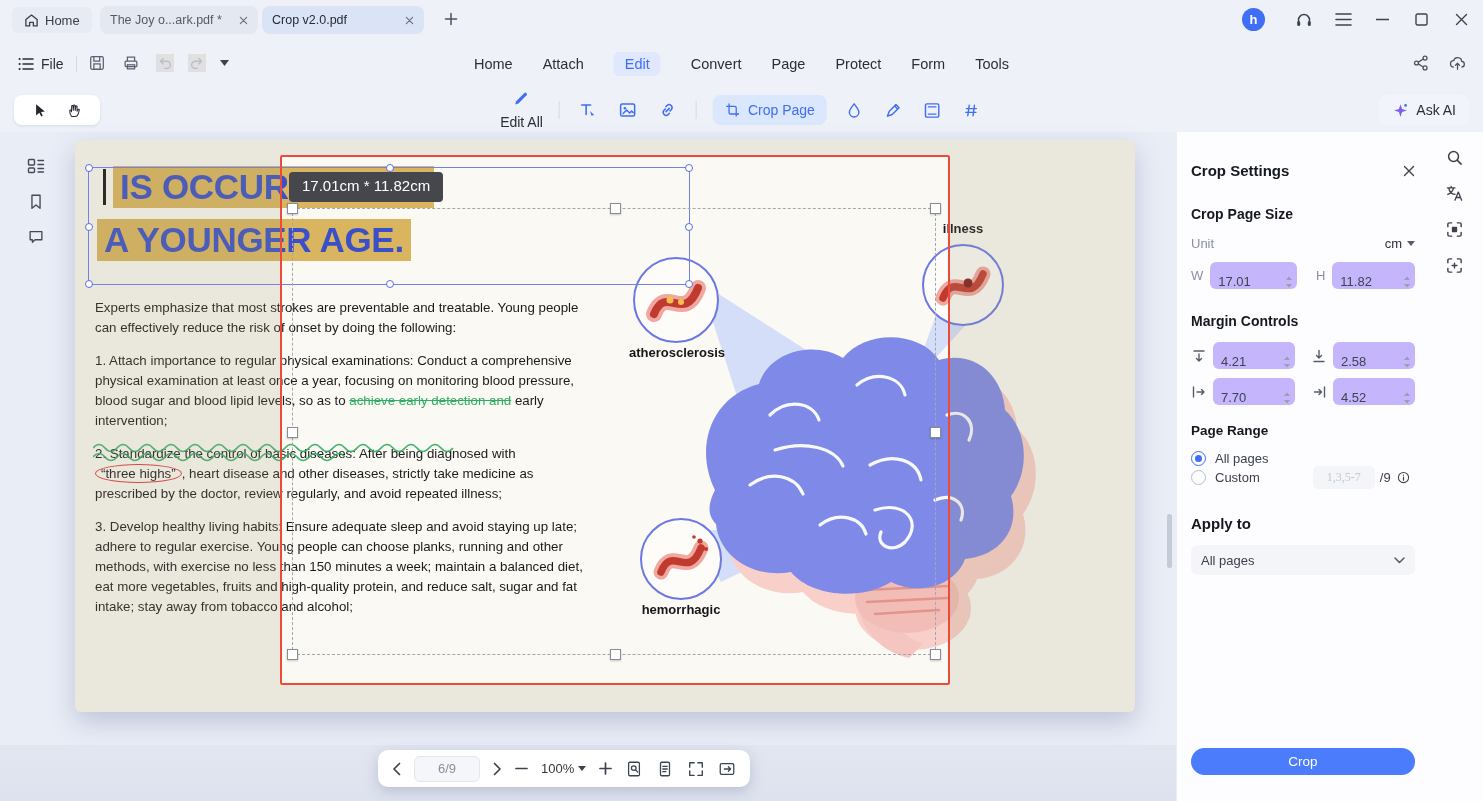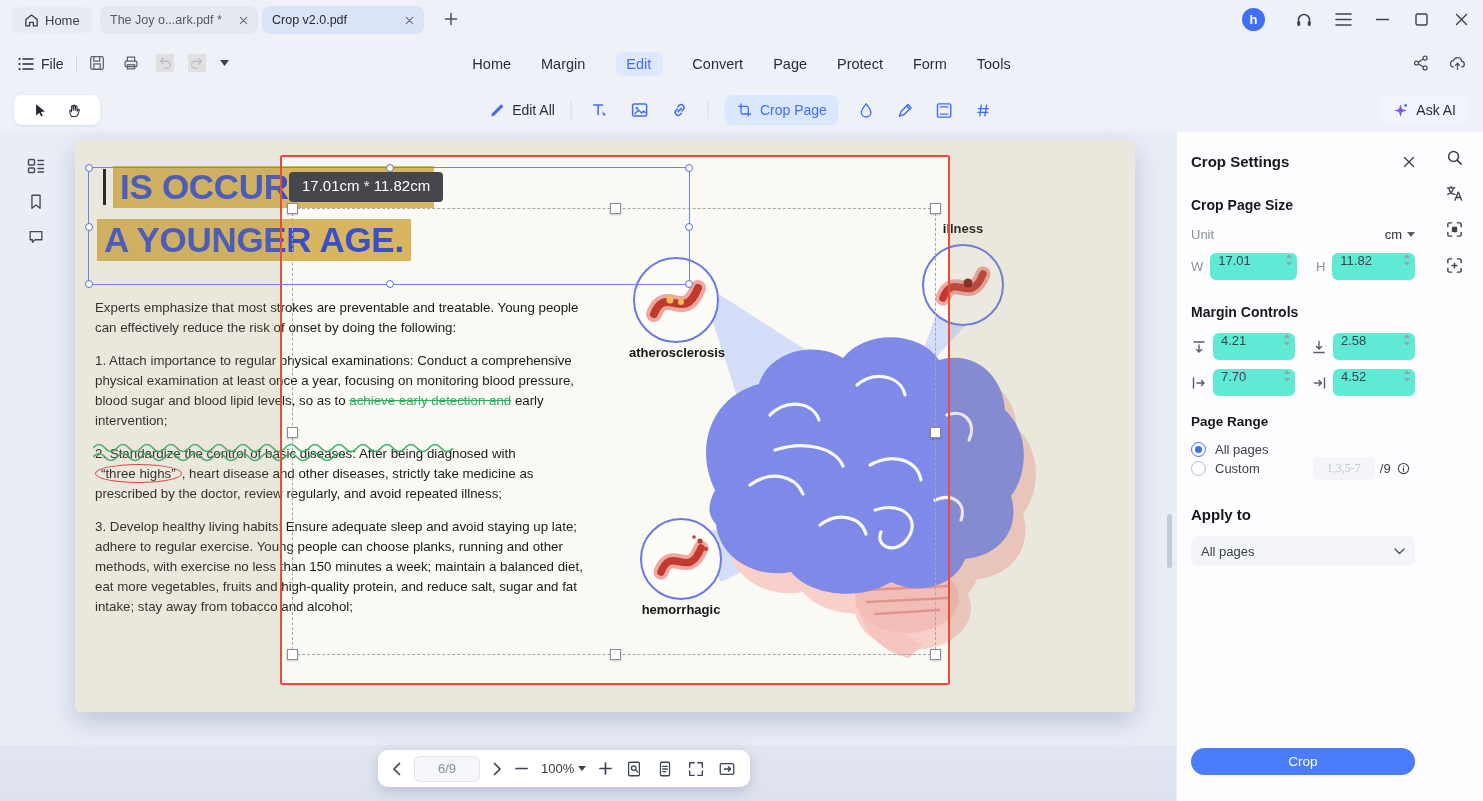--- a/index.html
+++ b/index.html
@@ -41,21 +41,21 @@
   .menu-item.active { color:#3f6ef7; background:#dfe8fd; border-radius:6px; padding:4px 11px; }
   .mb-right { position:absolute; right:16px; top:14px; display:flex; gap:18px; color:#4a5160; }
 
   
   .toolbar { position:absolute; left:0; top:88px; width:1483px; height:44px; }
   .select-pill { position:absolute; left:14px; top:7px; width:86px; height:30px; background:#fff;
     border-radius:8px; display:flex; align-items:center; justify-content:space-evenly;
     box-shadow:0 1px 3px rgba(90,100,140,.15); color:#23272f; }
   .tools-center { position:absolute; left:50%; top:0; height:44px; transform:translateX(-50%);
     display:flex; align-items:center; gap:16px; }
-  .editall { display:flex; align-items:center; gap:7px; font-size:14px; color:#2a2e38; }
+  .editall { display:flex; align-items:center; gap:7px; font-size:14px; color:#2a2e38;flex-direction:column; }
   .tl-sep { width:1px; height:18px; background:#d5d9e3; }
   .tool-ic { color:#3f6ef7; padding:2px; }
   .crop-chip { display:flex; align-items:center; gap:7px; background:#dbe7fd; color:#3f6ef7;
     border-radius:8px; height:30px; padding:0 12px; font-size:14px; font-weight:500; }
   .askai { position:absolute; right:14px; top:7px; height:30px; display:flex; align-items:center; gap:7px;
     background:#f1f4fb; border-radius:8px; padding:0 13px; font-size:14px; color:#2a2e38; }
 
   
   .canvas-bg { position:absolute; left:0; top:132px; width:1176px; height:669px; background:#e9edf6; }
   .rail-ic { position:absolute; color:#444b57; }
@@ -108,27 +108,27 @@
   .floatbar { position:absolute; left:378px; top:750px; height:37px; background:#fff; border-radius:10px;
     box-shadow:0 4px 14px rgba(90,100,140,.28); display:flex; align-items:center; gap:13px; padding:0 14px; z-index:20; }
   .pagebox { width:66px; height:26px; background:#f4f6fa; border:1px solid #e3e6ee; border-radius:6px;
     display:flex; align-items:center; justify-content:center; font-size:13px; color:#8a909b; }
   .fb-ic { color:#3c4350; }
   .zoomgrp { display:flex; align-items:center; gap:4px; font-size:13px; color:#33383f; }
 
   
   .panel { position:absolute; left:1176px; top:132px; width:307px; height:669px; background:#fdfdff;
     border-left:1px solid #ecEEF4; }
-  .panel-content { position:absolute; left:14px; top:4px; width:224px; }
+  .panel-content { position:absolute; left:14px; top:13px; width:224px; }
   .p-title-row { display:flex; align-items:center; justify-content:space-between; margin-top:17px; }
   .p-title { font-size:15px; font-weight:700; color:#15181f; }
   .p-section { font-size:14px; font-weight:700; color:#15181f; }
   .p-label { font-size:13px; color:#8a909c; }
   .row { display:flex; align-items:center; }
-  .numbox { height:27px; background:#5eead4; border-radius:6px; display:flex; align-items:flex-start; padding:0 4px 0 8px; }
+  .numbox { height:27px; background:#c4b5fd; border-radius:6px; display:flex; align-items:flex-end; padding:0 4px 0 8px; }
   .numbox input { border:0; background:transparent; width:100%; font-size:13px; color:#3f444d;
     font-family:"Liberation Sans",sans-serif; outline:none; padding:0; }
   .stepper { color:#9aa0aa; margin-left:2px; }
   .radio { width:15px; height:15px; border-radius:50%; position:relative; flex:0 0 auto; }
   .radio.on { border:1.5px solid #3f6ef7; }
   .radio.on::after { content:""; position:absolute; left:2.5px; top:2.5px; width:7px; height:7px; border-radius:50%; background:#3f6ef7; }
   .radio.off { border:1.5px solid #b9bec9; }
   .radio-lbl { font-size:13px; color:#3c414b; margin-left:9px; }
   .custom-input { width:62px; height:23px; background:#f3f5f9; border:0; border-radius:5px; text-align:center;
     font-size:12px; color:#3f444d; font-family:Liberation Serif, serif; outline:none; }
@@ -245,21 +245,21 @@
       </svg>
   </span>
   <span class="ic mb-ic" style="left:220px;top:20px;">
     <svg width="9" height="6" viewBox="0 0 9 6">
         <path d="M0 0 H9 L4.5 6 Z" fill="#3c4350"></path>
       </svg>
   </span>
 
   <div class="menu-center">
     <span class="menu-item">Home</span>
-    <span class="menu-item">Margin</span>
+    <span class="menu-item">Attach</span>
     <span class="menu-item active">Edit</span>
     <span class="menu-item">Convert</span>
     <span class="menu-item">Page</span>
     <span class="menu-item">Protect</span>
     <span class="menu-item">Form</span>
     <span class="menu-item">Tools</span>
   </div>
 
   <div class="mb-right">
     <span class="ic">

